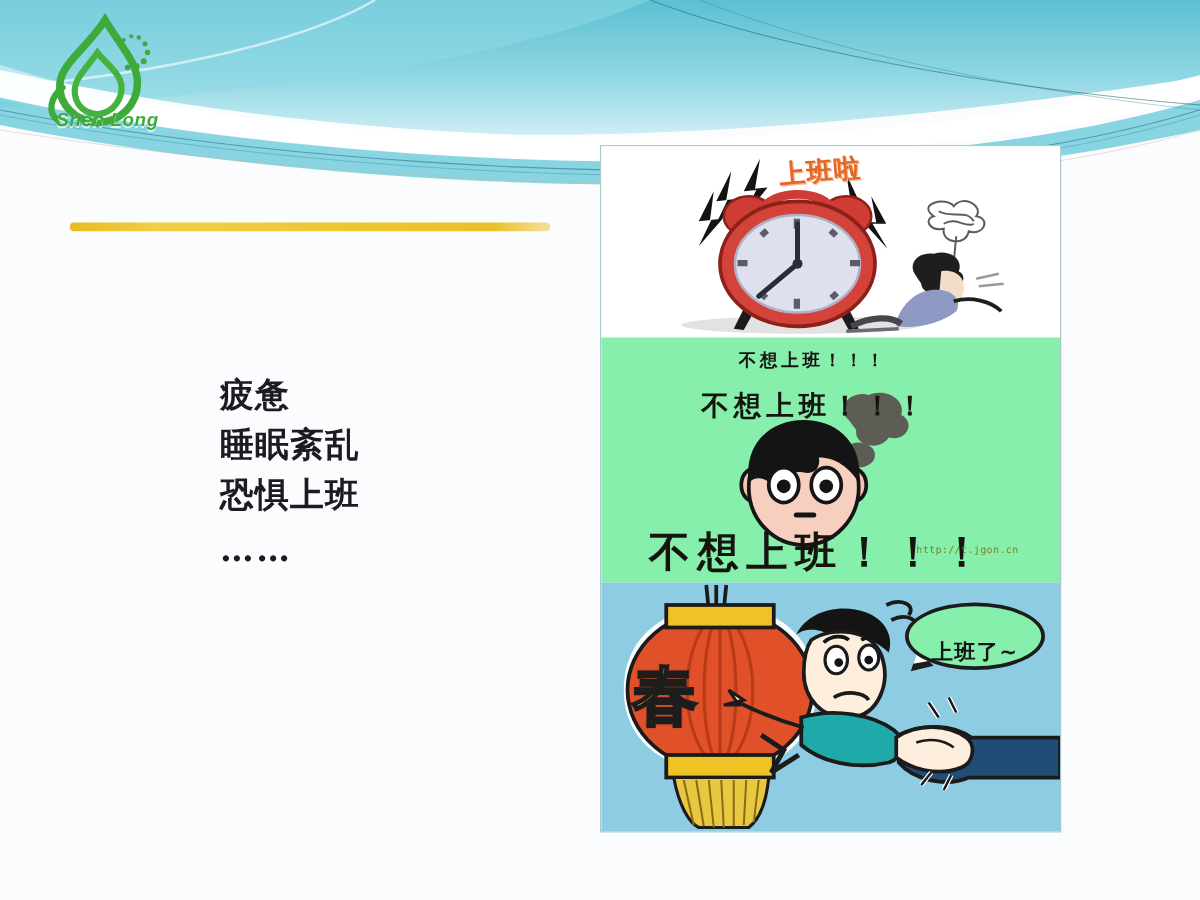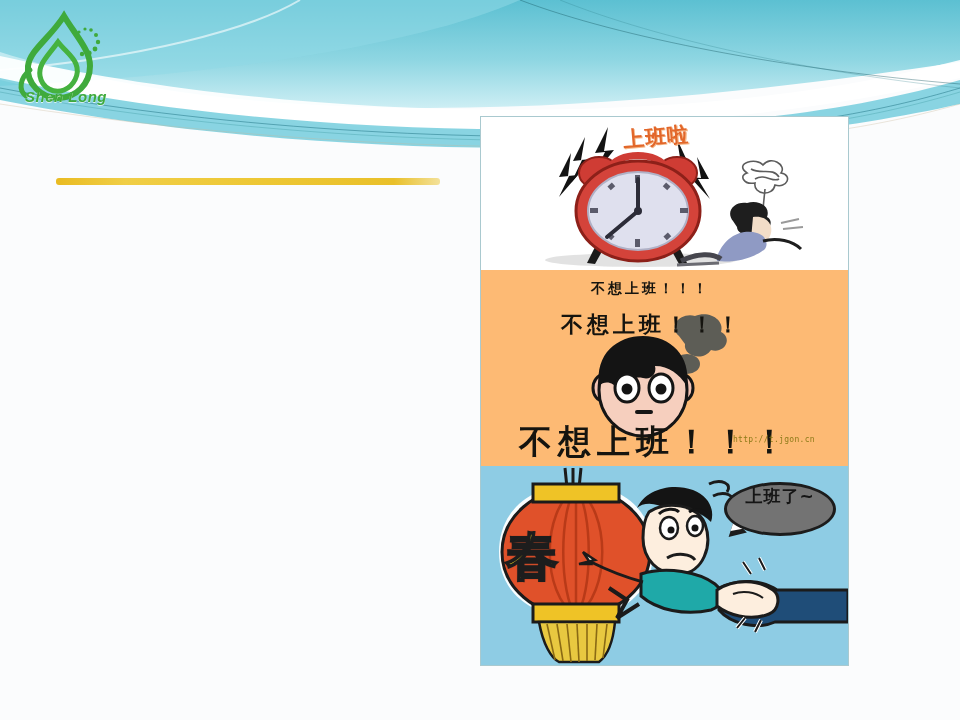--- a/index.html
+++ b/index.html
@@ -25,21 +25,21 @@
     left: 0; top: 0;
     width: 960px;
     height: 150px;
     overflow: hidden;
   }
   .header-band svg { display: block; }
 
   
   .logo {
     position: absolute;
-    left: 6px; top: 8px;
+    left: 26px; top: 8px;
     width: 112px;
     height: 104px;
   }
   .logo svg { display: block; }
   .logo-wordmark {
     position: absolute;
     left: 8px;
     top: 80px;
     width: 104px;
     text-align: center;
@@ -123,21 +123,21 @@
     font-size: 21px;
     letter-spacing: 1px;
     color: #e2672a;
     text-shadow: 1px 1px 0 #f6b98a;
     transform: rotate(-5deg);
   }
 
   
   .panel-yellow {
     height: 196px;
-    background: #fdba74;
+    background: #86efac;
   }
   .y-line1 {
     position: absolute;
     left: 110px; top: 10px;
     font-family: "DejaVu Sans", sans-serif;
     font-weight: bold;
     font-size: 14px;
     letter-spacing: 3px;
     color: #15140f;
   }
@@ -181,25 +181,25 @@
     font-weight: bold;
     font-size: 52px;
     color: #f5d721;
     -webkit-text-stroke: 2px #1d1d1d;
     text-shadow: 0 0 2px #1d1d1d;
   }
   .bubble {
     position: absolute;
     left: 243px; top: 16px;
     width: 106px; height: 48px;
-    background: #737373;
+    background: #86efac;
     border: 3px solid #1c1c1c;
     border-radius: 50% / 50%;
     display: flex;
-    align-items: flex-start;
+    align-items: flex-end;
     justify-content: center;
   }
   .bubble-text {
     font-family: "DejaVu Sans", sans-serif;
     font-weight: bold;
     font-size: 17px;
     letter-spacing: 1px;
     color: #151515;
     white-space: nowrap;
   }
@@ -281,20 +281,26 @@
         <circle cx="89" cy="41" r="2.4"></circle>
         <circle cx="83" cy="45" r="2.6"></circle>
         <circle cx="76" cy="46" r="2.2"></circle>
       </g>
     </svg>
     <div class="logo-wordmark">Shen Long</div>
   </div>
 
   <div class="title-rule"></div>
 
+  <div class="body-text">
+    <span class="line">疲惫</span>
+    <span class="line">睡眠紊乱</span>
+    <span class="line">恐惧上班</span>
+    <span class="ellipsis">……</span>
+  </div>
 
   <div class="picture">
 
     <div class="panel panel-clock">
       <svg width="367" height="153" viewBox="0 0 367 153" xmlns="http://www.w3.org/2000/svg">
 
         <g fill="#131313">
           <path d="M104 20 L92 44 L101 43 L90 66 L110 42 L100 43 Z"></path>
           <path d="M127 10 L114 36 L124 35 L113 58 L133 33 L123 34 Z"></path>
           <path d="M90 36 L78 60 L88 59 L78 80 L97 58 L87 59 Z"></path>

